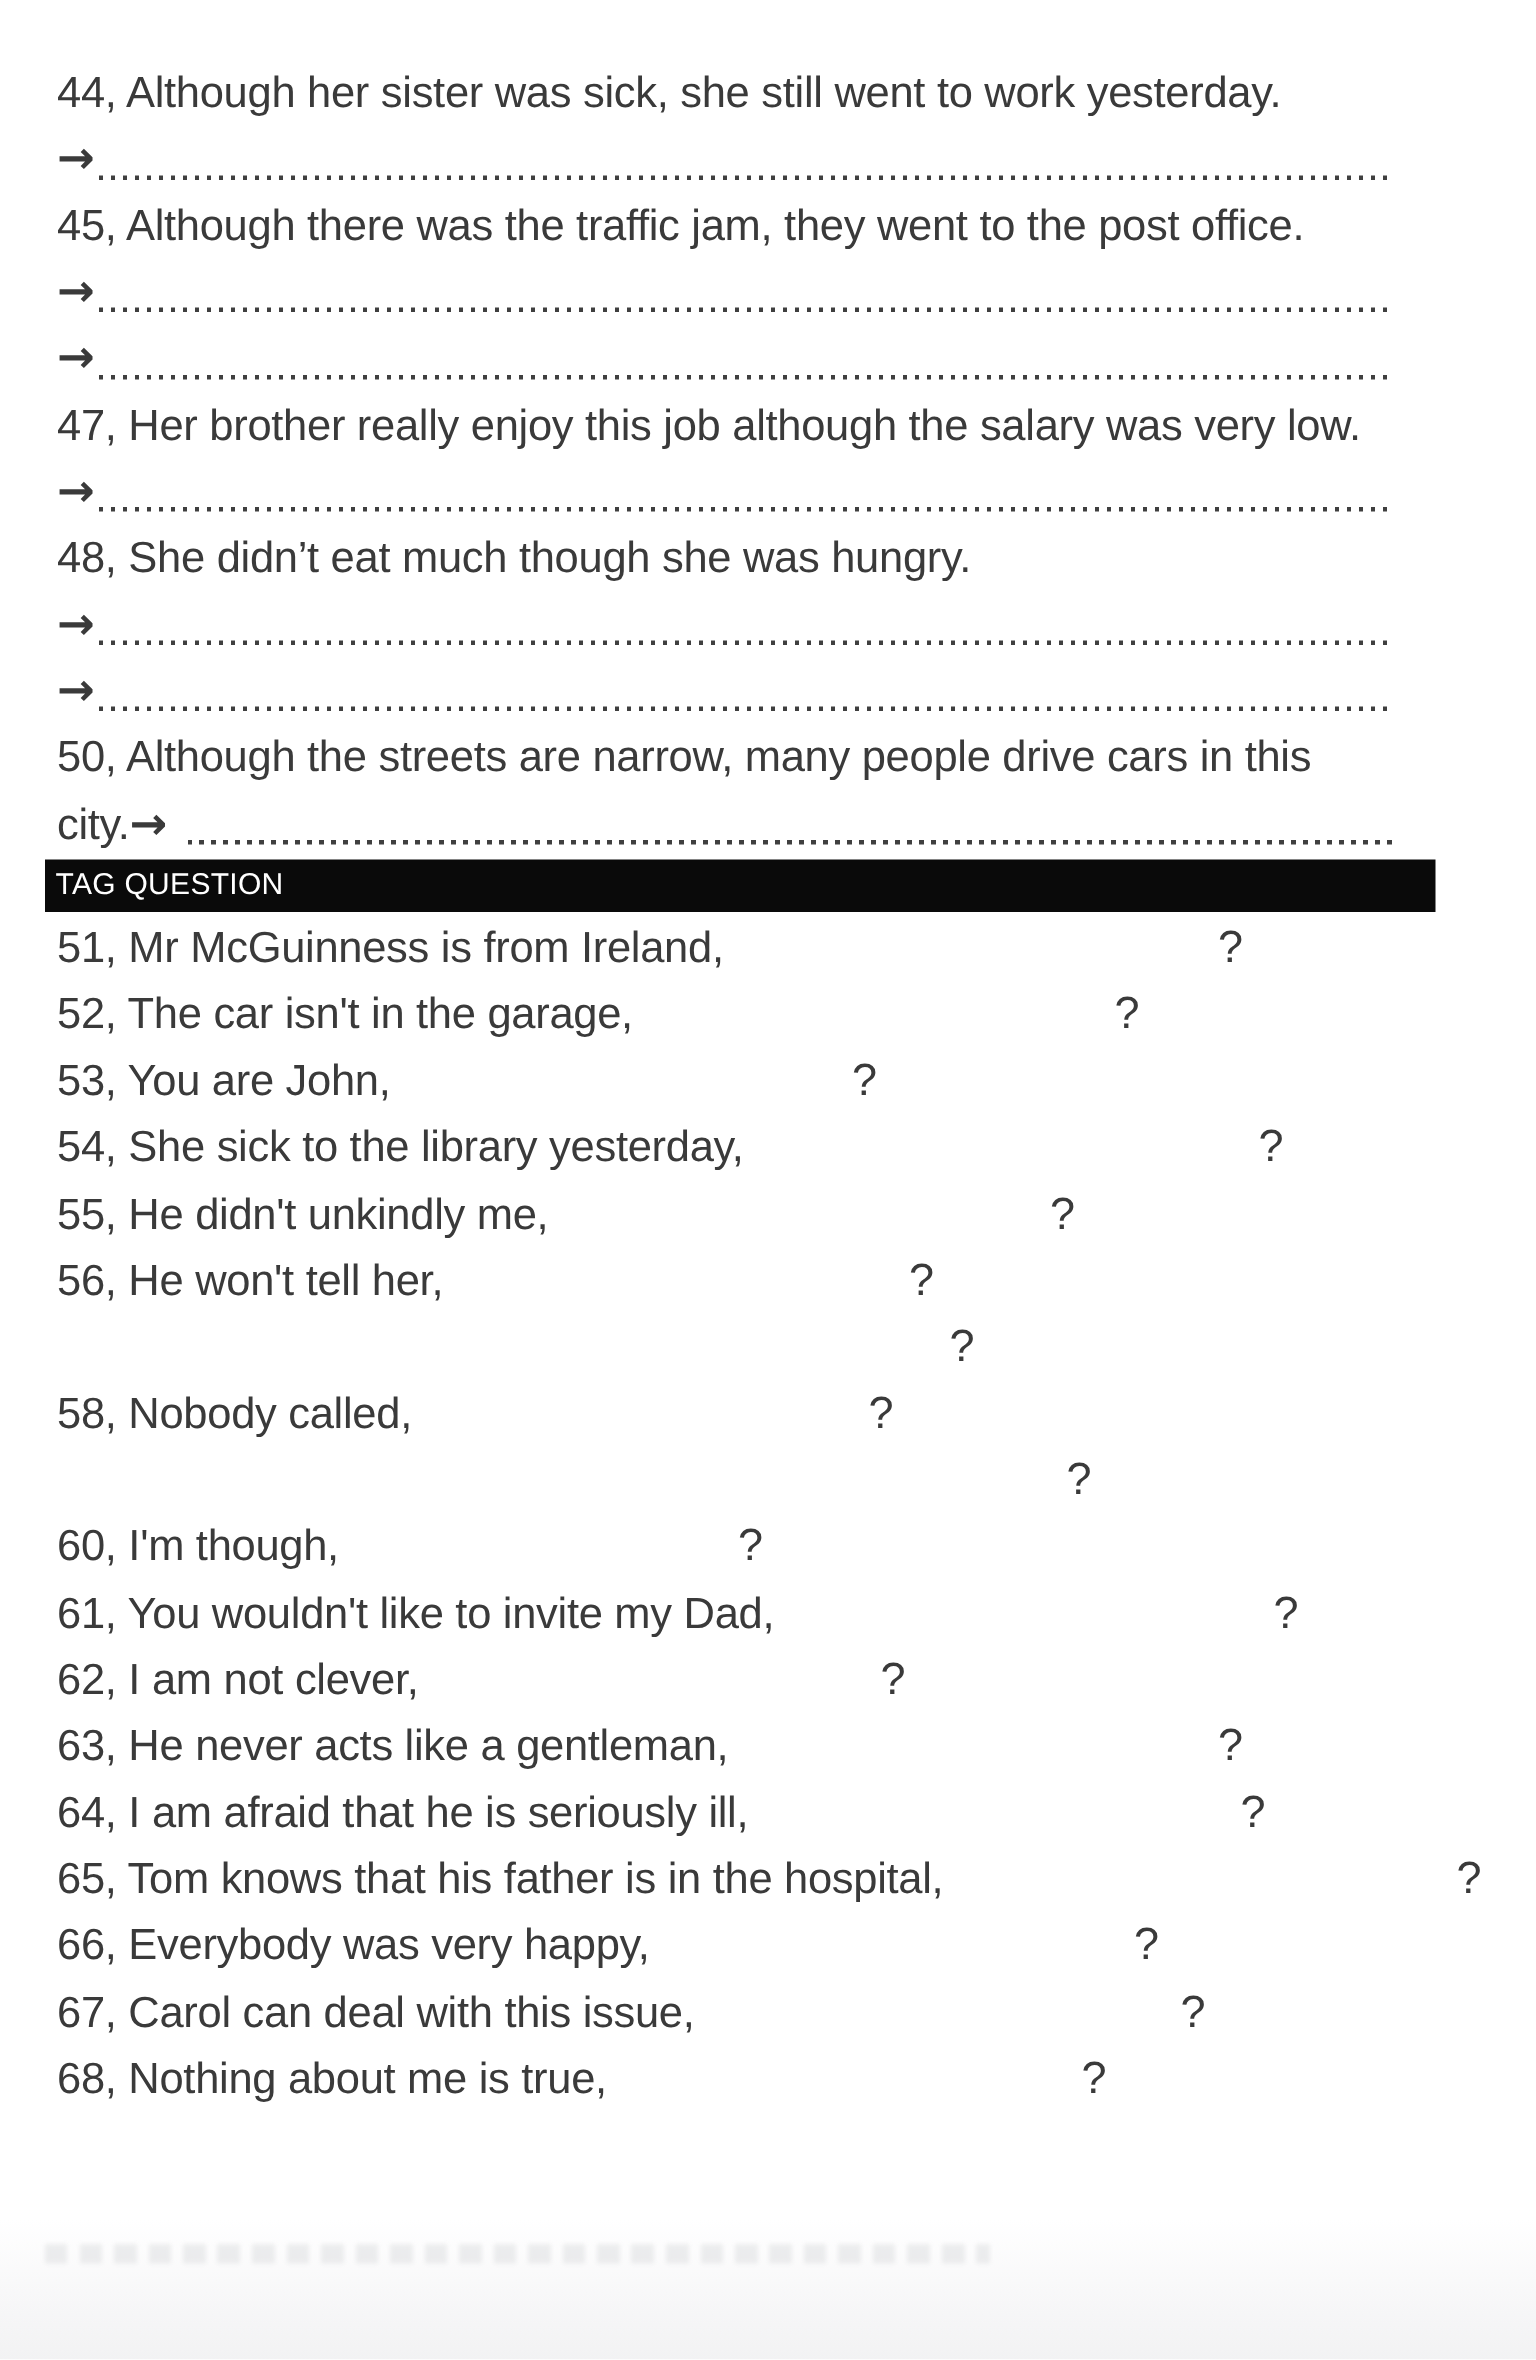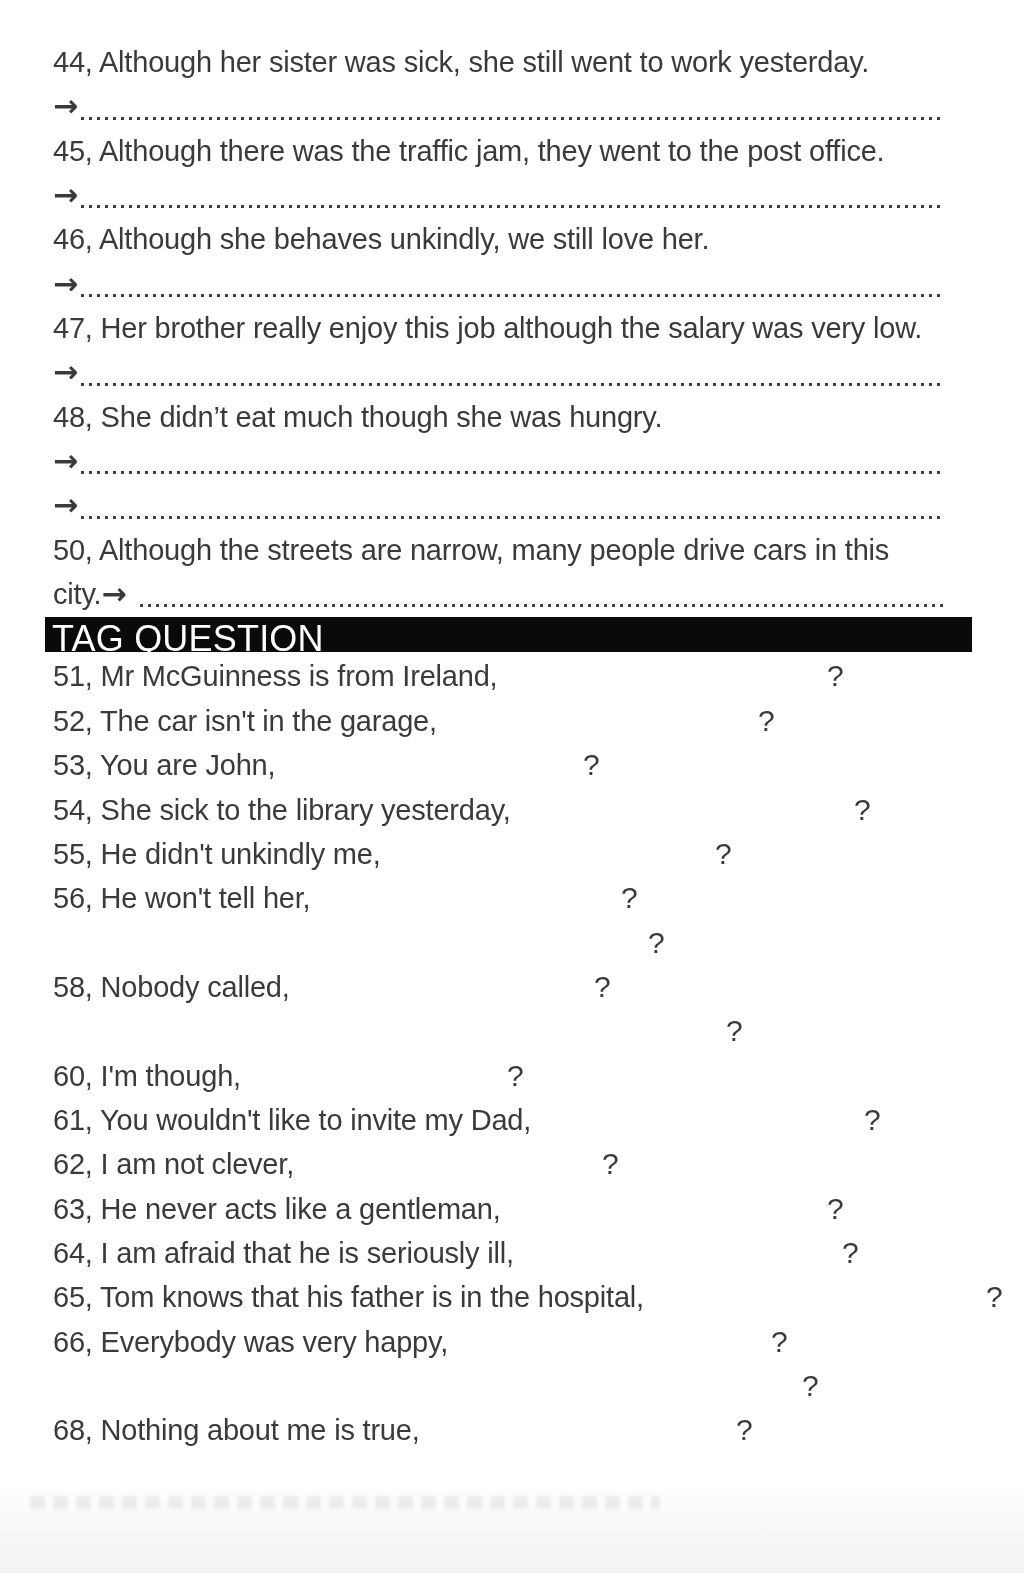--- a/index.html
+++ b/index.html
@@ -10,21 +10,21 @@
     color: #3a3a3a;
   }
   .page {
     position: relative;
     width: 1024px;
     height: 1573px;
     background: linear-gradient(180deg, #ffffff 0 1480px, #f9f9fa 1520px, #f2f2f3 1573px);
   }
   .content {
     position: relative;
-    padding: 40px 40px 0 53px;
+    padding: 40px 40px 0 38px;
     font-size: 29px;
     line-height: 44.35px;
     letter-spacing: -0.2px;
   }
   .ex-sentence {
     height: 44.35px;
     white-space: nowrap;
   }
   .ex-answer {
     display: flex;
@@ -52,22 +52,23 @@
   .dots-short { margin-left: 14px; }
   .section-header {
     width: 927px;
     height: 35px;
     margin-left: -8px;
     margin-top: 1px;
     margin-bottom: 2px;
     background: #0a0a0a;
     color: #ffffff;
     display: flex;
+    align-items: center;
     padding-left: 7px;
-    font-size: 36px;
+    font-size: 20px;
     letter-spacing: 0.2px;
   }
   .tag-row {
     position: relative;
     height: 44.35px;
     white-space: nowrap;
   }
   .tag-q {
     position: absolute;
     top: 0;
@@ -101,21 +102,20 @@
 
     <div>
       <div class="ex-sentence">45, Although there was the traffic jam, they went to the post office.</div>
       <div class="ex-answer">
         <span class="arrow">→</span>
         <span class="dots"></span>
       </div>
     </div>
 
     <div>
-      <div class="ex-sentence">46, Although she behaves unkindly, we still love her.</div>
       <div class="ex-answer">
         <span class="arrow">→</span>
         <span class="dots"></span>
       </div>
     </div>
 
     <div>
       <div class="ex-sentence">47, Her brother really enjoy this job although the salary was very low.</div>
       <div class="ex-answer">
         <span class="arrow">→</span>
@@ -207,20 +207,21 @@
     </div>
     <div class="tag-row">
       <span>65, Tom knows that his father is in the hospital,</span>
       <span class="tag-q" style="left: 933px;">?</span>
     </div>
     <div class="tag-row">
       <span>66, Everybody was very happy,</span>
       <span class="tag-q" style="left: 718px;">?</span>
     </div>
     <div class="tag-row">
+      <span>67, Carol can deal with this issue,</span>
       <span class="tag-q" style="left: 749px;">?</span>
     </div>
     <div class="tag-row">
       <span>68, Nothing about me is true,</span>
       <span class="tag-q" style="left: 683px;">?</span>
     </div>
 
   </div>
 
   <div class="watermark-smudge"></div>

